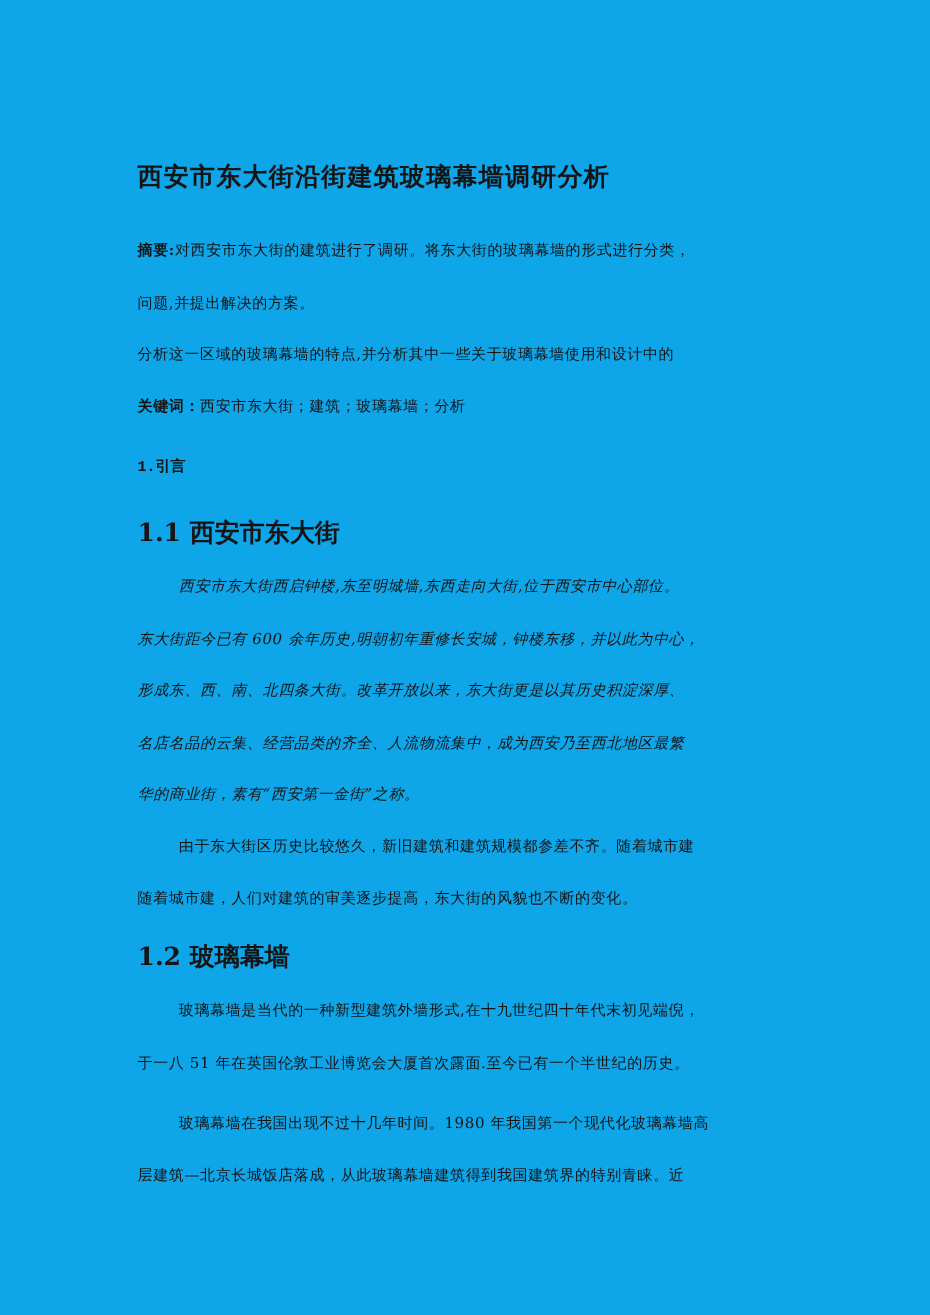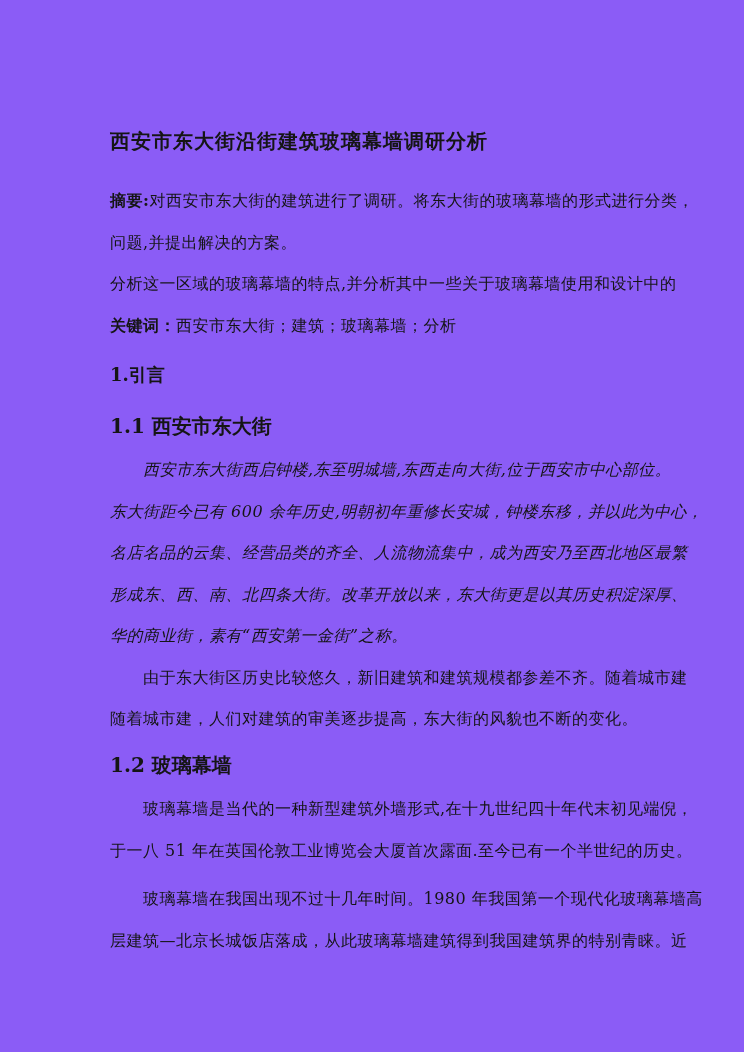--- a/index.html
+++ b/index.html
@@ -4,51 +4,52 @@
 <style>
   html, body {
     margin: 0;
     padding: 0;
     background: #ffffff;
   }
   .page {
     position: relative;
     width: 744px;
     height: 1052px;
-    background: #8b5cf6;
+    background: #0ea5e9;
     overflow: hidden;
     font-family: "DejaVu Serif", "Liberation Serif", serif;
     color: #151515;
   }
   .inner {
     padding: 126px 100px 0 110px;
   }
   .doc-title {
     font-size: 20px;
     font-weight: 700;
     letter-spacing: 1px;
     line-height: 30px;
     margin: 0 0 24px 0;
     white-space: nowrap;
   }
   .line {
-    font-size: 16px;
+    font-size: 12px;
     line-height: 41.5px;
     letter-spacing: 0.5px;
     white-space: nowrap;
   }
   .indent {
     text-indent: 33px;
   }
   .h1 {
-    font-size: 18px;
+    font-size: 12px;
     font-weight: 700;
     line-height: 41.5px;
     margin-top: 8px;
     white-space: nowrap;
+    font-family: Liberation Mono, monospace;
   }
   .h2 {
     font-size: 20px;
     font-weight: 700;
     line-height: 41.5px;
     white-space: nowrap;
   }
   .h2-street { margin-top: 10px; }
   .h2-curtain { margin-top: 5px; }
   .para { margin: 0; }
@@ -73,22 +74,22 @@
 
     <div class="line"><span class="b">关键词：</span><span>西安市东大街；建筑；玻璃幕墙；分析</span></div>
 
     <div class="h1">1.引言</div>
 
     <div class="h2 h2-street">1.1 西安市东大街</div>
 
     <div class="para para-1">
       <div class="line indent">西安市东大街西启钟楼,东至明城墙,东西走向大街,位于西安市中心部位。</div>
       <div class="line">东大街距今已有 600 余年历史,明朝初年重修长安城，钟楼东移，并以此为中心，</div>
+      <div class="line">形成东、西、南、北四条大街。改革开放以来，东大街更是以其历史积淀深厚、</div>
       <div class="line">名店名品的云集、经营品类的齐全、人流物流集中，成为西安乃至西北地区最繁</div>
-      <div class="line">形成东、西、南、北四条大街。改革开放以来，东大街更是以其历史积淀深厚、</div>
       <div class="line">华的商业街，素有“西安第一金街”之称。</div>
     </div>
 
     <div class="para">
       <div class="line indent">由于东大街区历史比较悠久，新旧建筑和建筑规模都参差不齐。随着城市建</div>
       <div class="line">随着城市建，人们对建筑的审美逐步提高，东大街的风貌也不断的变化。</div>
     </div>
 
     <div class="h2 h2-curtain">1.2 玻璃幕墙</div>
 

